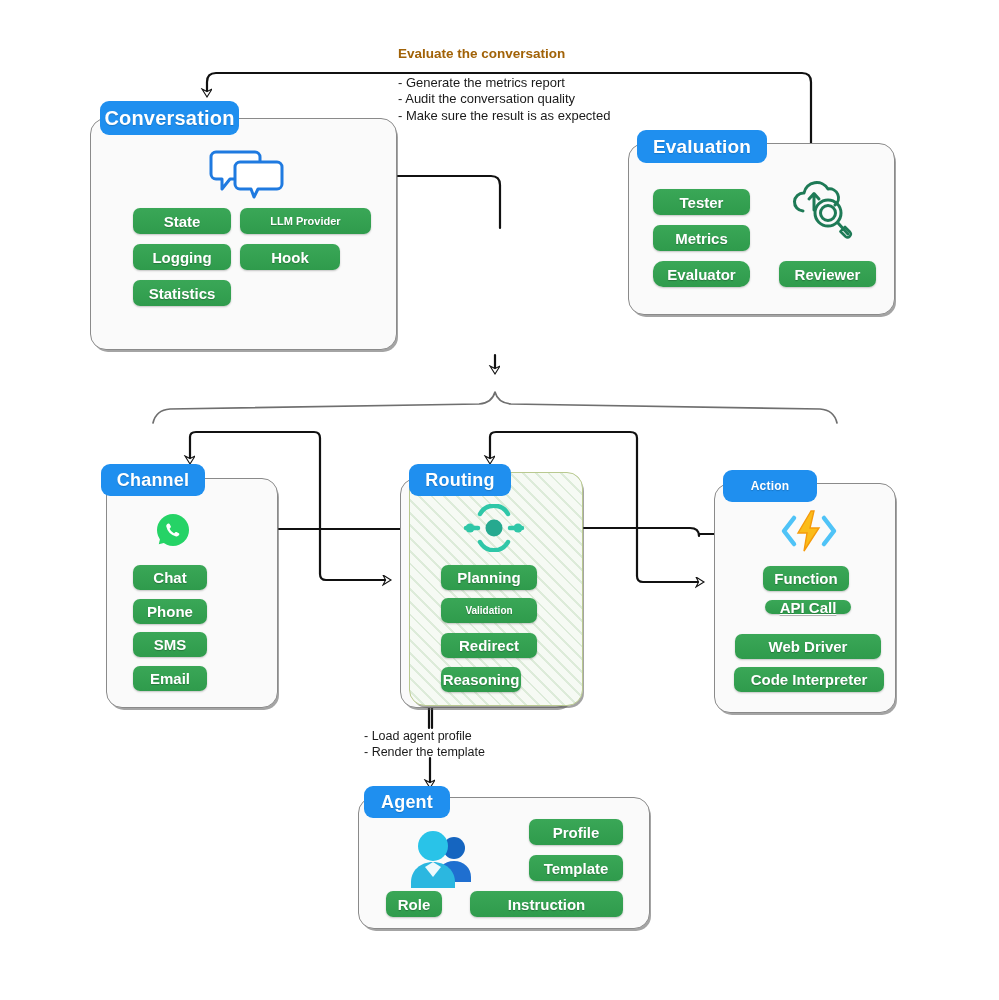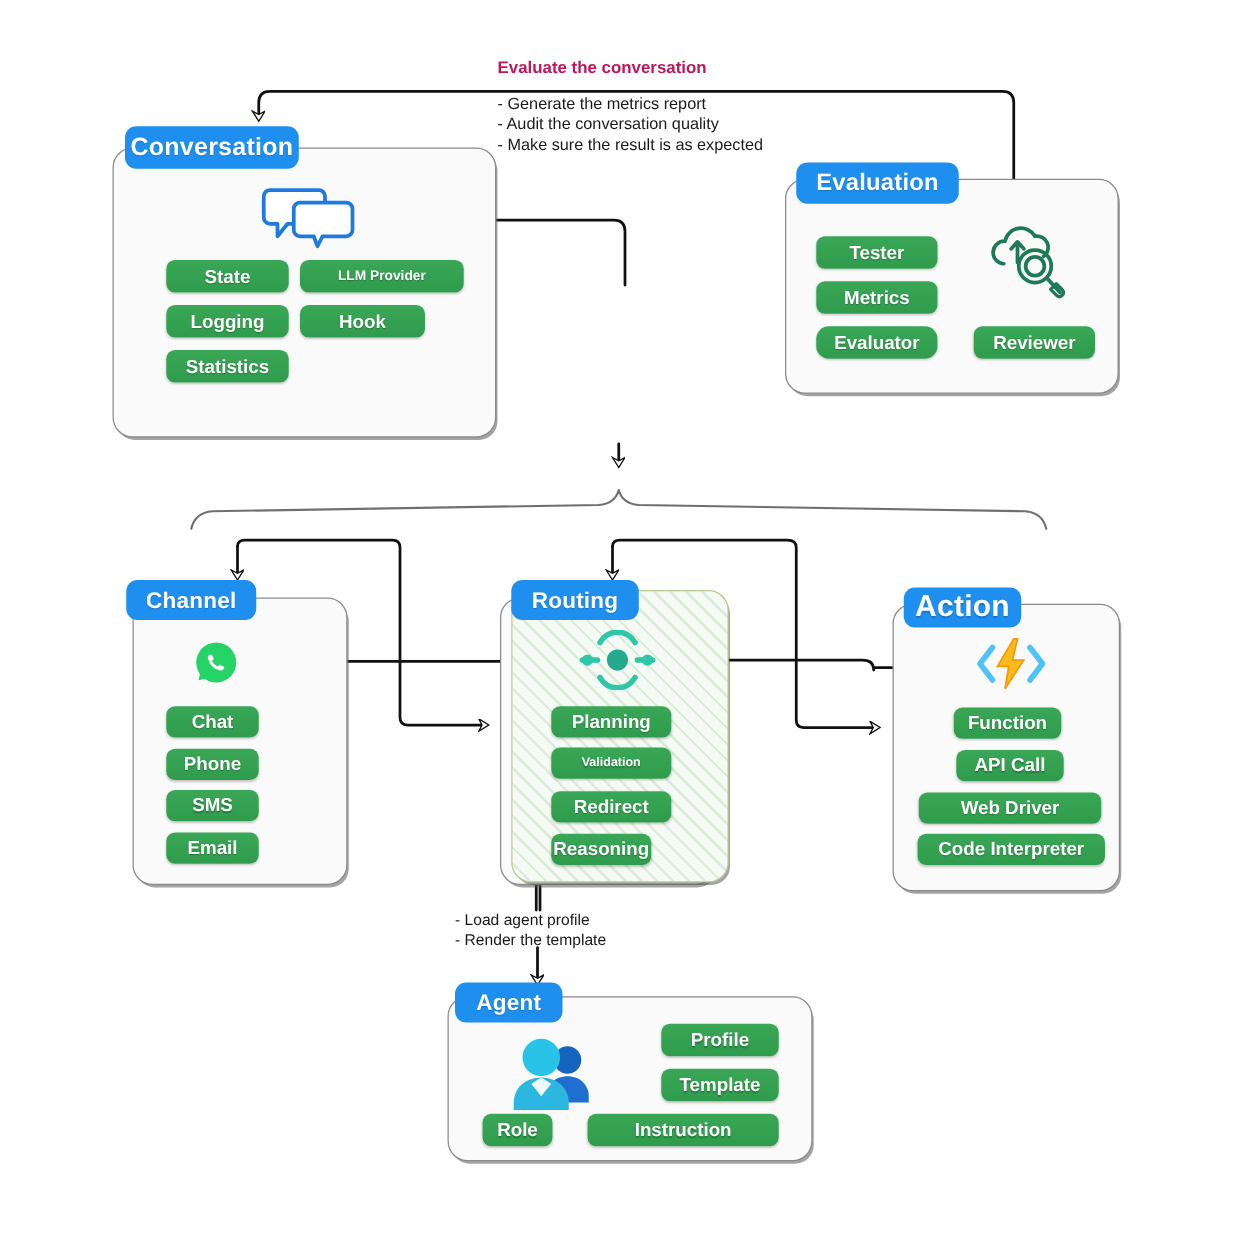--- a/index.html
+++ b/index.html
@@ -82,21 +82,21 @@
 
   
   .note {
     position: absolute;
     z-index: 3;
     color: #111111;
   }
   .note-title {
     font-weight: bold;
     font-size: 13.5px;
-    color: #be185d;
+    color: #a16207;
     white-space: nowrap;
   }
   .note-line {
     font-size: 13px;
     color: #1a1a1a;
     white-space: nowrap;
     line-height: 16.3px;
   }
   .note-small .note-line { font-size: 12.5px; line-height: 16px; }
 
@@ -199,32 +199,32 @@
     <circle cx="12" cy="24" r="4.5" fill="#2fc7a8"></circle>
     <circle cx="60" cy="24" r="4.5" fill="#2fc7a8"></circle>
   </svg>
 
   <div class="pill" style="left:441px; top:565px; width:96px; height:25px; font-size:15px;">Planning</div>
   <div class="pill" style="left:441px; top:598px; width:96px; height:25px; font-size:10px;">Validation</div>
   <div class="pill" style="left:441px; top:633px; width:96px; height:25px; font-size:15px;">Redirect</div>
   <div class="pill" style="left:441px; top:667px; width:80px; height:25px; font-size:15px;">Reasoning</div>
 
   <div class="card" style="left:714px; top:483px; width:180px; height:228px;"></div>
-  <div class="chip" style="left:723px; top:470px; width:94px; height:32px; font-size:24px;">Action</div>
+  <div class="chip" style="left:723px; top:470px; width:94px; height:32px; font-size:12px;">Action</div>
 
   <svg class="icon" style="left:778px; top:508px;" width="62" height="46" viewBox="0 0 62 46">
     <g fill="none" stroke="#4fc3f7" stroke-width="4.5" stroke-linecap="round" stroke-linejoin="round">
       <path d="M16,10 L6,23 L16,36"></path>
       <path d="M46,10 L56,23 L46,36"></path>
     </g>
     <path d="M33,3 L20,25 H29 L26,43 L41,20 H32 L36,3 Z" fill="#fbbc19" stroke="#f59a0b" stroke-width="1.4"></path>
   </svg>
 
   <div class="pill" style="left:763px; top:566px; width:86px; height:25px; font-size:15px;">Function</div>
-  <div class="pill" style="left:765px; top:600px; width:86px; height:25px; font-size:15px;">API Call</div>
+  <div class="pill" style="left:765px; top:600px; width:86px; height:14px; font-size:15px;text-decoration:underline;">API Call</div>
   <div class="pill" style="left:735px; top:634px; width:146px; height:25px; font-size:15px;">Web Driver</div>
   <div class="pill" style="left:734px; top:667px; width:150px; height:25px; font-size:15px;">Code Interpreter</div>
 
   <div class="card" style="left:358px; top:797px; width:290px; height:130px;"></div>
   <div class="chip" style="left:364px; top:786px; width:86px; height:32px; font-size:18px;">Agent</div>
 
   <svg class="icon" style="left:409px; top:828px;" width="72" height="62" viewBox="0 0 72 62">
     <circle cx="45" cy="20" r="11" fill="#1565c0"></circle>
     <path d="M45,33 c10,0 17,7 17,16 v5 H28 v-5 c0,-9 7,-16 17,-16 Z" fill="#1f6fd0"></path>
     <circle cx="24" cy="18" r="15" fill="#29c3e8"></circle>

